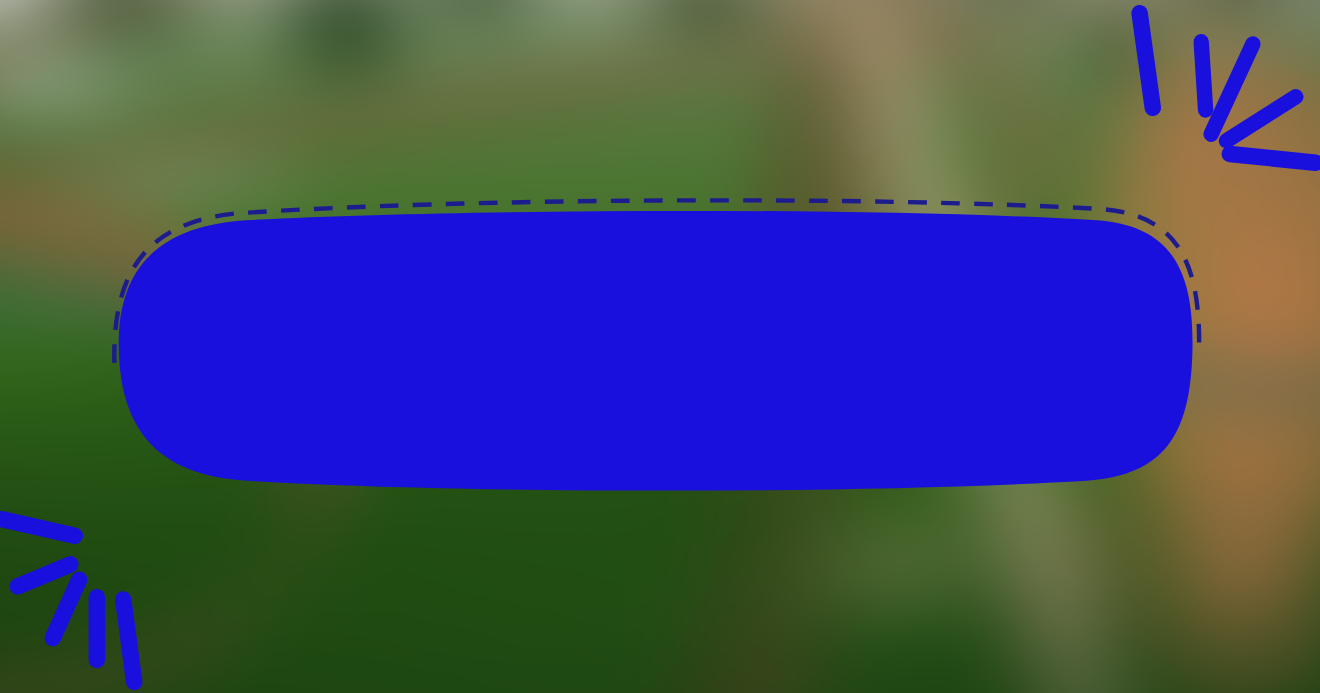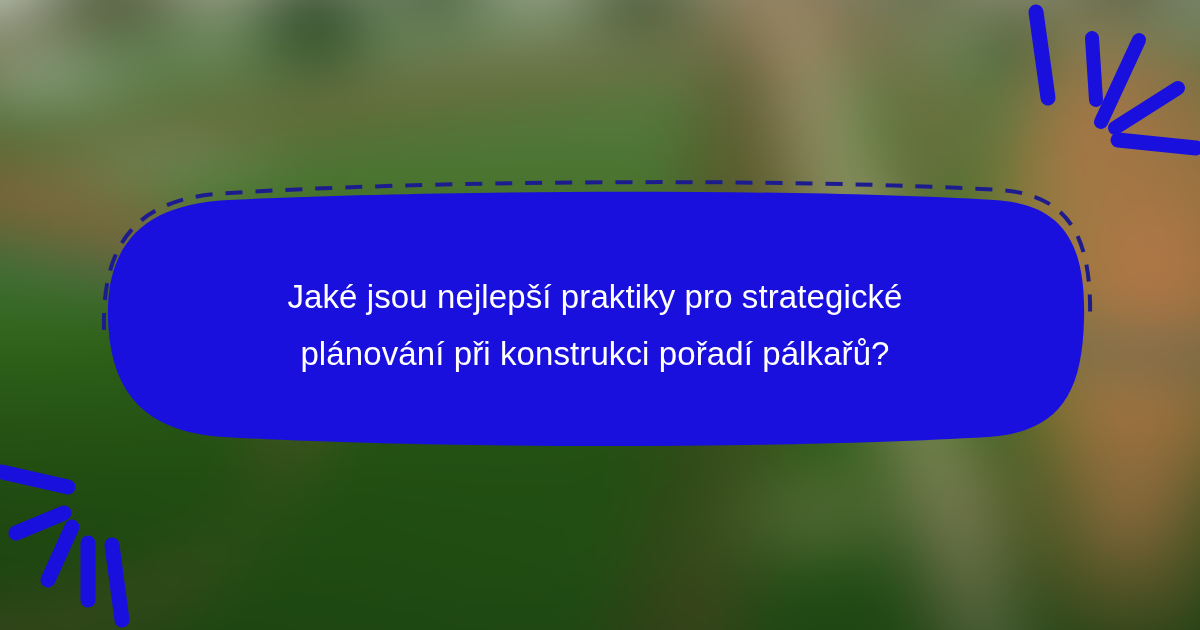--- a/index.html
+++ b/index.html
@@ -205,16 +205,14 @@
 
     <path fill="#1a10dd" d="M 108 318
              C 106 242, 146 204, 228 200
              C 430 190, 788 188, 994 200
              C 1064 204, 1086 244, 1084 320
              C 1082 396, 1058 432, 988 437
              C 784 449, 430 449, 224 437
              C 146 432, 110 394, 108 318 Z"></path>
   </svg>
 
-  <div id="quote-text">Jaké jsou nejlepší praktiky pro strategické
-plánování při konstrukci pořadí pálkařů?</div>
 
 </div>
 
 </body></html>

